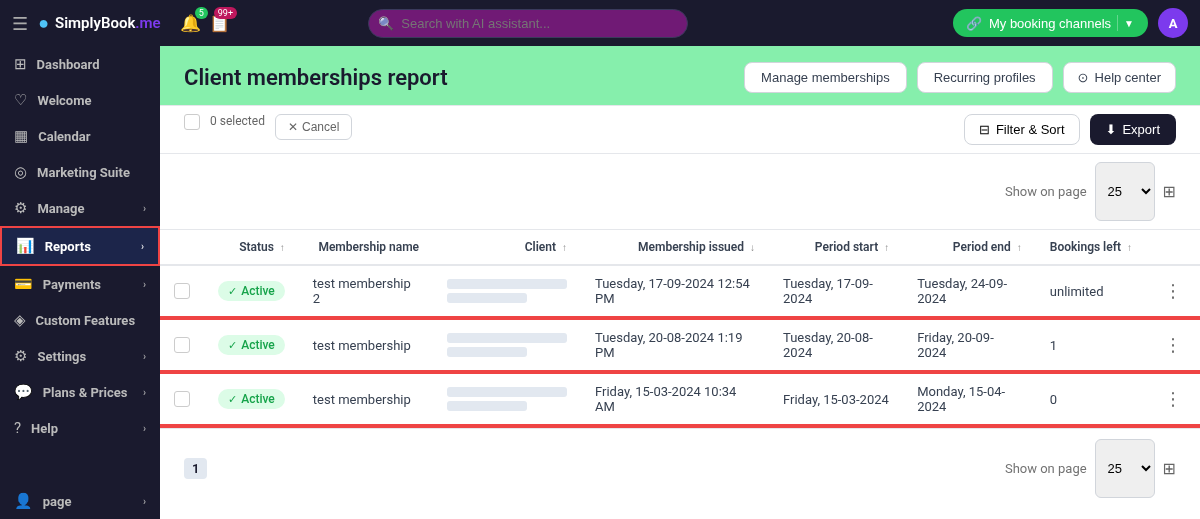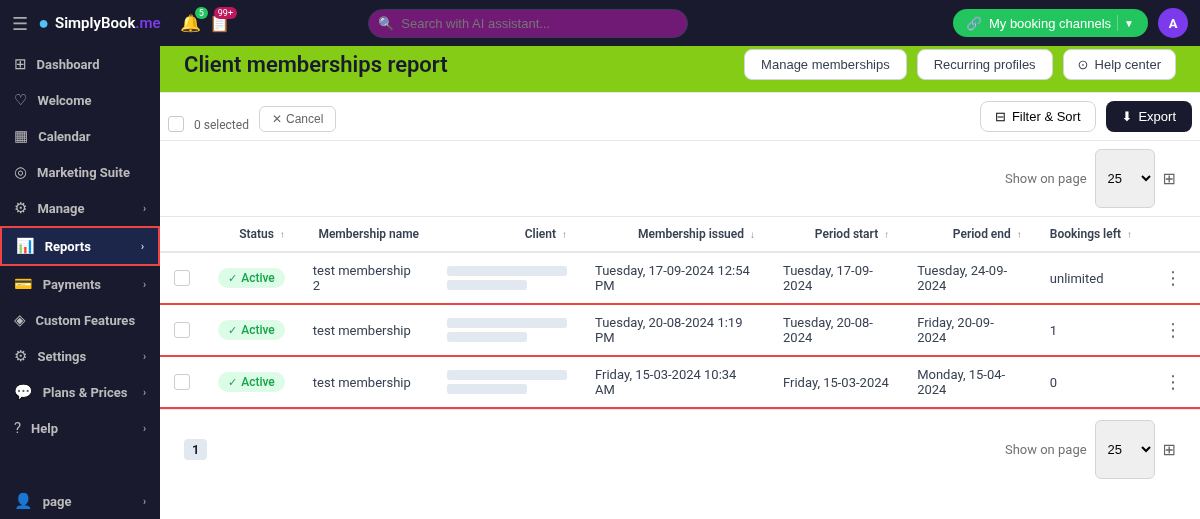--- a/index.html
+++ b/index.html
@@ -53,34 +53,34 @@
     }
     .sidebar-item.active-box { background: rgba(37,99,235,0.15); color: white; border: 2px solid #ef4444; }
     .sidebar-item .icon { font-size: 15px; flex-shrink: 0; }
     .sidebar-item .chevron { margin-left: auto; font-size: 10px; }
     .sidebar-item .label { flex: 1; font-weight: bold; }
 
     
     .main { flex: 1; display: flex; flex-direction: column; overflow: hidden; background: #f5f7fa; }
 
     .main-header {
-      background: #84cc16; padding: 3px 24px 0; border-bottom: 1px solid #e5e7eb;
+      background: #86efac; padding: 16px 24px 0; border-bottom: 1px solid #e5e7eb;
     }
     .main-header-top {
       display: flex; align-items: center; justify-content: space-between; margin-bottom: 12px;
     }
     .page-title { font-size: 22px; font-weight: 600; color: #1a1a2e; }
     .header-actions { display: flex; align-items: center; gap: 10px; }
     .btn-outline {
       padding: 7px 16px; border: 1px solid #d1d5db; border-radius: 8px; background: white; color: #374151; cursor: pointer; font-size: 13px;
     }
     .btn-help { display: flex; align-items: center; gap: 6px; padding: 7px 14px; border: 1px solid #d1d5db; border-radius: 8px; background: white; color: #374151; cursor: pointer; font-size: 13px; }
 
     .toolbar {
-      background: white; padding: 8px 8px; display: flex; align-items: flex-end; border-bottom: 1px solid #e5e7eb; gap: 10px;
+      background: white; padding: 8px 24px; display: flex; align-items: flex-start; border-bottom: 1px solid #e5e7eb; gap: 10px;
     }
     .selected-count { font-size: 12px; color: #666; }
     .checkbox-placeholder { width: 16px; height: 16px; border: 1px solid #ccc; border-radius: 3px; flex-shrink: 0; }
     .btn-cancel { display: flex; align-items: center; gap: 4px; padding: 5px 12px; border: 1px solid #d1d5db; border-radius: 6px; background: white; cursor: pointer; font-size: 12px; color: #666; }
     .toolbar-right { margin-left: auto; display: flex; gap: 10px; }
     .btn-filter { display: flex; align-items: center; gap: 6px; padding: 7px 14px; border: 1px solid #d1d5db; border-radius: 8px; background: white; cursor: pointer; font-size: 13px; }
     .btn-export { display: flex; align-items: center; gap: 6px; padding: 7px 16px; border: none; border-radius: 8px; background: #1a1a2e; color: white; cursor: pointer; font-size: 13px; }
 
     
     .table-area { flex: 1; overflow-y: auto; background: white; margin: 0; }
@@ -90,21 +90,21 @@
     .show-on-page-label { font-size: 13px; color: #737373; }
     .page-select { border: 1px solid #d1d5db; border-radius: 6px; padding: 20px 8px; font-size: 13px; cursor: pointer; }
     .grid-icon { cursor: pointer; color: #666; font-size: 16px; }
 
     table { width: 100%; border-collapse: collapse; }
     thead tr { border-bottom: 2px solid #e5e7eb; }
     thead th {
       padding: 10px 14px; text-align: right; font-size: 12px; font-weight: 600; color: #374151; white-space: nowrap; cursor: pointer; user-select: none;
     }
     thead th .sort-icon { font-size: 10px; margin-left: 3px; color: #888; }
-    tbody tr { border-bottom: 2px solid #ef4444; }
+    tbody tr { border-bottom: 4px solid #ef4444; }
     tbody td { padding: 10px 14px; font-size: 13px; color: #374151; vertical-align: middle; }
     .status-badge {
       display: inline-flex; align-items: center; gap: 4px; padding: 3px 10px; border-radius: 12px; background: #dcfce7; color: #16a34a; font-size: 12px; font-weight: 500;
     }
     .status-badge::before { content: '✓'; font-size: 11px; }
     .blurred-block { height: 10px; border-radius: 3px; background: #e2e8f0; margin-bottom: 4px; }
     .blurred-block-sm { height: 10px; border-radius: 3px; background: #e2e8f0; }
     .actions-btn { background: none; border: none; cursor: pointer; color: #666; font-size: 18px; padding: 4px; }
 
     .table-footer { display: flex; align-items: center; justify-content: space-between; padding: 10px 24px; border-top: 1px solid #e5e7eb; background: white; }

